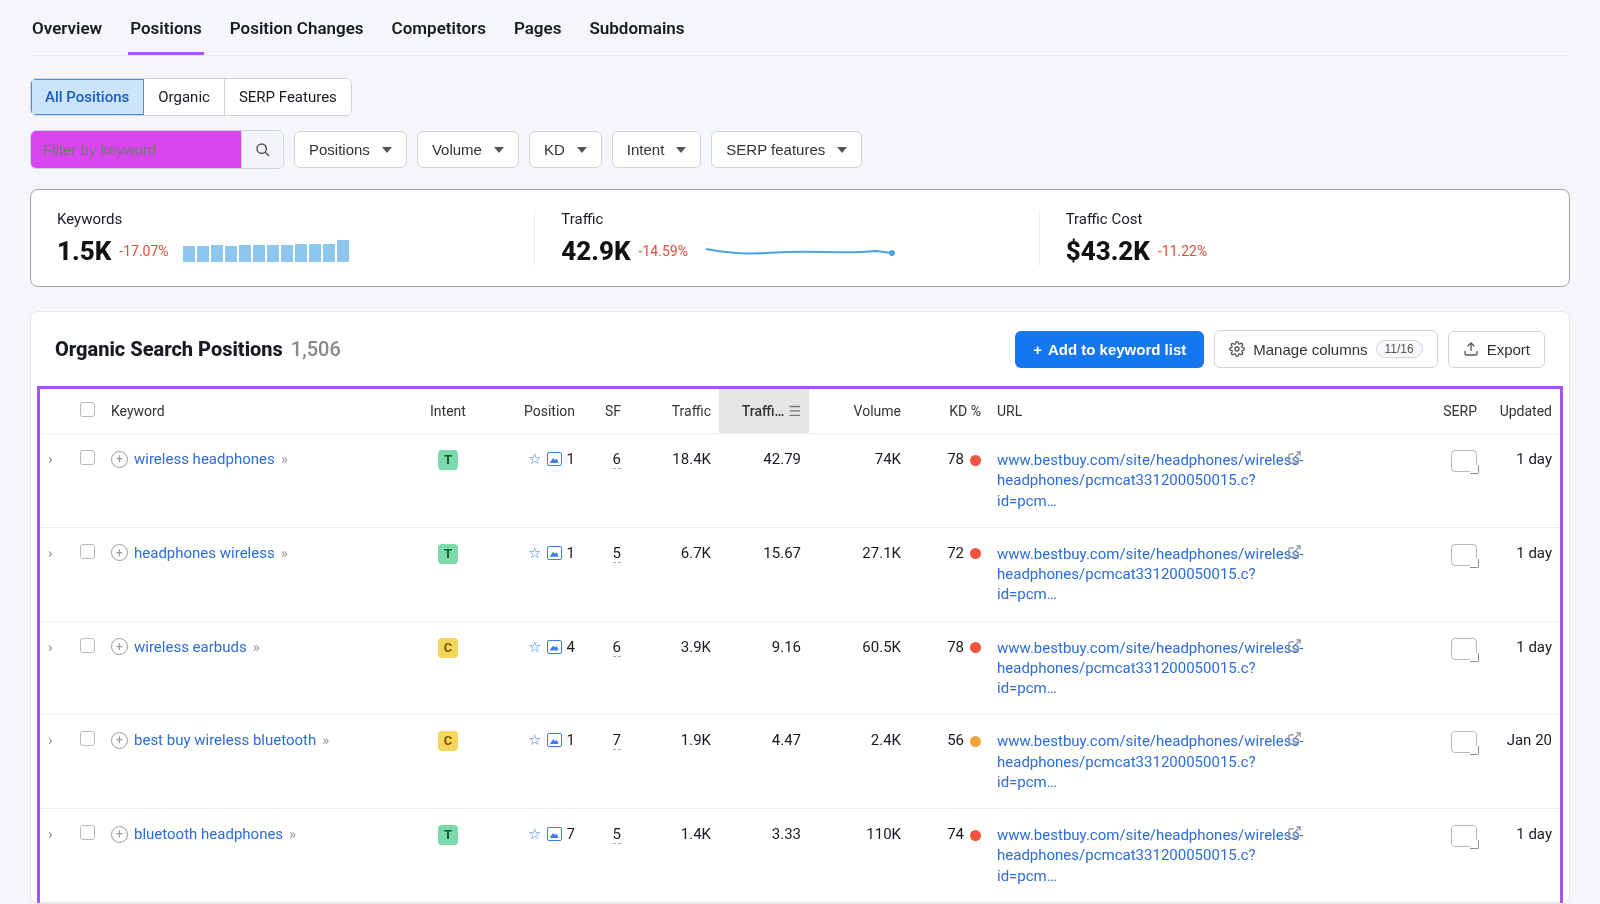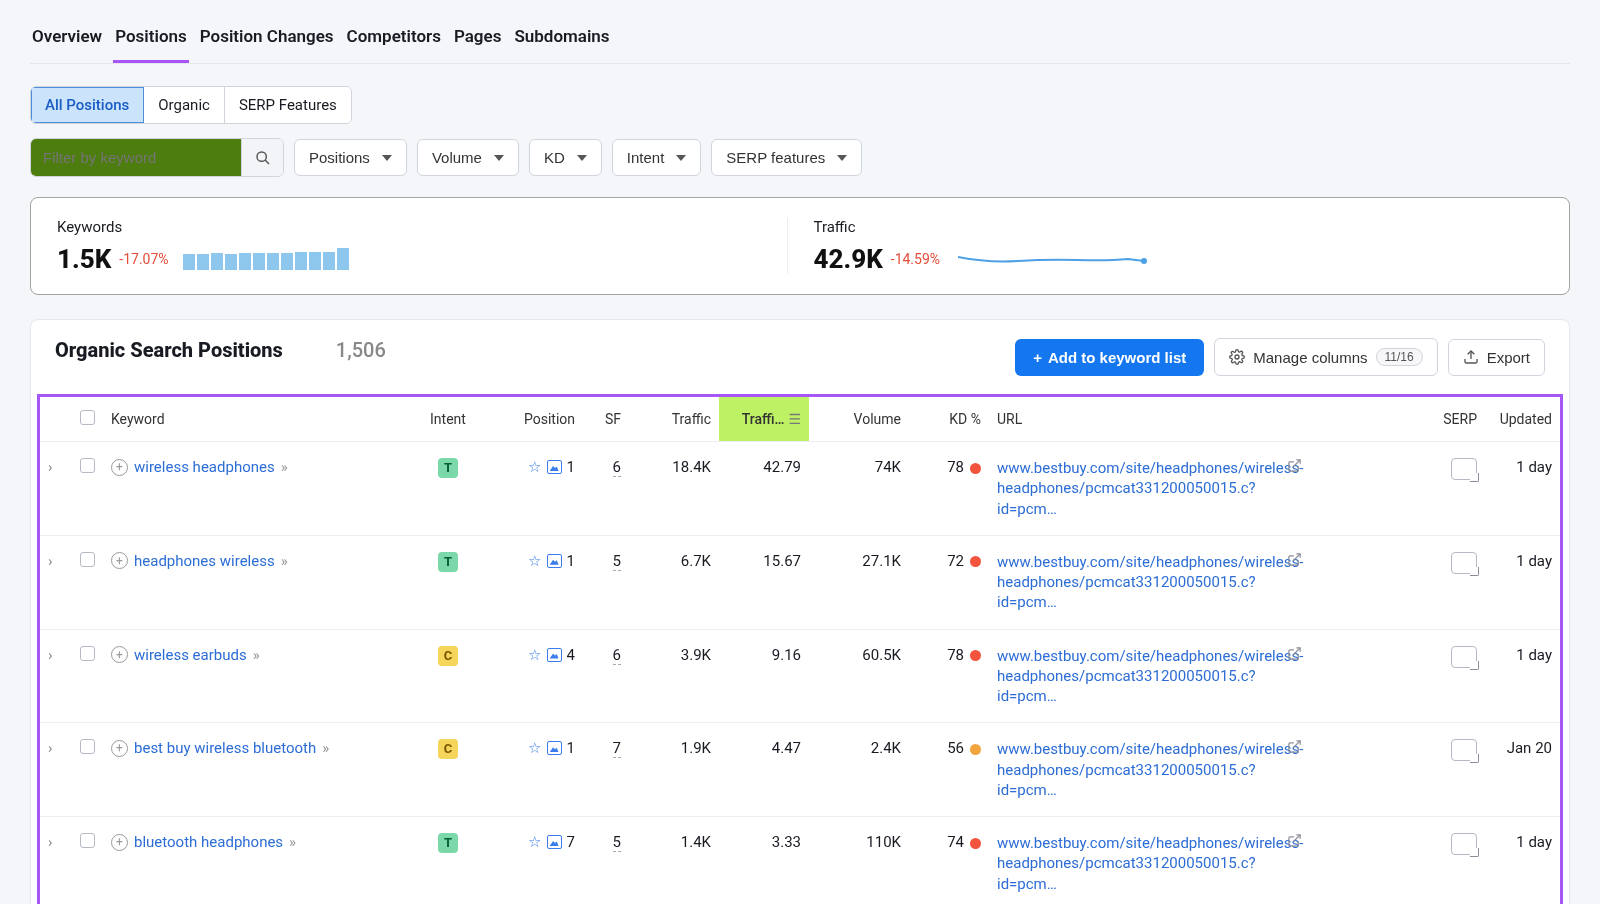--- a/index.html
+++ b/index.html
@@ -1,66 +1,66 @@
 <!DOCTYPE html>
 <html><head>
 <meta charset="utf-8">
 <style>
 * { box-sizing: border-box; margin: 0; padding: 0; }
 body { font-family: -apple-system, BlinkMacSystemFont, "Segoe UI", Roboto, Helvetica, Arial, sans-serif; background: #f5f6fa; color: #191b23; font-size: 14px; }
 .page { width: 1600px; height: 904px; overflow: hidden; background: #f5f6fa; padding: 0 30px; }
 
 
-.nav-tabs { display: flex; gap: 9px; border-bottom: 1px solid #e4e7ee; padding-top: 16px; }
+.nav-tabs { display: flex; gap: 24px; border-bottom: 1px solid #e4e7ee; padding-top: 8px; }
 .nav-tab { font-size: 17px; font-weight: 600; padding: 10px 2px 14px; cursor: pointer; color: #191b23; }
 .nav-tab.active { color: #191b23; border-bottom: 3px solid #a855f7; }
 
 
 .toggle-row { display: flex; margin-top: 22px; gap: 0; }
 .toggle-group { display: flex; border: 1px solid #d0d4dd; border-radius: 6px; overflow: hidden; background: #fff; }
 .toggle-btn { padding: 9px 14px; font-size: 15px; border-right: 1px solid #d0d4dd; cursor: pointer; background: #fff; }
 .toggle-btn:last-child { border-right: none; }
 .toggle-btn.active { background: #cbe3fb; color: #1a5dc4; font-weight: 500; outline: 1px solid #4f8edb; outline-offset: -1px; }
 
 
 .filter-row { display: flex; gap: 10px; margin-top: 14px; align-items: center; }
 .search-wrap { display: flex; border: 1px solid #d0d4dd; border-radius: 6px; overflow: hidden; background: #fff; }
-.search-input { border: none; padding: 10px 12px; width: 210px; font-size: 15px; outline: none; background: #4d7c0f; }
+.search-input { border: none; padding: 10px 12px; width: 210px; font-size: 15px; outline: none; background: #d946ef; }
 .search-btn { width: 42px; background: #f3f4f7; border: none; border-left: 1px solid #d0d4dd; cursor: pointer; display: flex; align-items: center; justify-content: center; }
 .filter-btn { border: 1px solid #d0d4dd; border-radius: 6px; padding: 9px 14px; font-size: 15px; background: #fff; cursor: pointer; display: flex; align-items: center; gap: 8px; color: #333; }
 .chev-down::after { content: ""; display: inline-block; width: 0; height: 0; border-left: 5px solid transparent; border-right: 5px solid transparent; border-top: 6px solid #555; margin-left: 4px; }
 
 
 .metrics-card { background: #fff; border: 1px solid #a3a3a3; border-radius: 8px; margin-top: 20px; padding: 20px 26px; display: flex; }
 .metric { flex: 1; position: relative; padding-right: 20px; }
 .metric + .metric { border-left: 1px solid #eceef3; padding-left: 26px; }
 .metric-label { font-size: 15px; color: #191b23; margin-bottom: 8px; }
 .metric-row { display: flex; align-items: center; gap: 8px; }
 .metric-value { font-size: 26px; font-weight: 800; color: #111; }
 .metric-delta { font-size: 14px; color: #e34d3a; }
 .spark-bars { display: flex; gap: 2px; align-items: flex-end; margin-left: 6px; }
 .spark-bars span { width: 12px; background: #8ec7ed; }
 .spark-line { width: 190px; height: 24px; margin-left: 10px; }
 
 
 .table-card { background: #fff; border: 1px solid #e4e7ee; border-radius: 8px; margin-top: 24px; }
-.table-head { display: flex; padding: 18px 24px; gap: 45px; }
+.table-head { display: flex; align-items: center; padding: 18px 24px; }
 .table-title { font-size: 20px; font-weight: 800; margin-right: 8px; }
 .table-count { font-size: 20px; color: #888; font-weight: 500; }
 .table-actions { margin-left: auto; display: flex; gap: 10px; align-items: center; }
 .btn-primary { background: #1477f0; color: #fff; border: none; border-radius: 6px; padding: 10px 18px; font-size: 15px; font-weight: 600; cursor: pointer; display: flex; align-items: center; gap: 6px; }
 .btn-secondary { background: #fff; border: 1px solid #d0d4dd; border-radius: 6px; padding: 9px 14px; font-size: 15px; cursor: pointer; display: flex; align-items: center; gap: 8px; color: #333; }
 .pill { border: 1px solid #d0d4dd; border-radius: 11px; padding: 1px 8px; font-size: 12px; color: #555; background: #f7f7f9; }
 
 
 .tbl-wrap { border: 3px solid #a855f7; border-bottom: none; border-radius: 0; margin: 0 6px; }
 table { width: 100%; border-collapse: collapse; }
 thead th { font-size: 14px; font-weight: 400; color: #333; text-align: left; padding: 13px 8px; border-bottom: 1px solid #eceef3; white-space: nowrap; }
 thead th.right { text-align: right; }
-th.sorted { background: #bef264; font-weight: 500; }
+th.sorted { background: #e5e5e5; font-weight: 500; }
 tbody td { padding: 16px 8px; vertical-align: top; border-bottom: 1px solid #eceef3; font-size: 15px; }
 tbody td.right { text-align: right; }
 .chk { width: 15px; height: 15px; border: 1.5px solid #b5b9c4; border-radius: 3px; display: inline-block; }
 .expand { color: #888; cursor: pointer; }
 .expand::before { content: "›"; }
 .plus-circle { width: 17px; height: 17px; border: 1.5px solid #999; border-radius: 50%; display: inline-flex; align-items: center; justify-content: center; font-size: 12px; color: #999; margin-right: 6px; }
 .kw-cell { display: flex; align-items: center; }
 .kw-link { color: #2c6dd6; text-decoration: none; }
 .chevs { color: #999; margin-left: 6px; }
 .badge-t { background: #7bd9a9; color: #065c36; }
@@ -156,20 +156,27 @@
     <div class="metric-label">Traffic</div>
     <div class="metric-row">
       <span class="metric-value">42.9K</span>
       <span class="metric-delta">-14.59%</span>
       <svg class="spark-line" viewBox="0 0 190 24">
         <path d="M0,10 Q30,16 60,14 T120,13 T170,12 L186,14" fill="none" stroke="#4da0e4" stroke-width="2"></path>
         <circle cx="186" cy="14" r="3" fill="#4da0e4"></circle>
       </svg>
     </div>
   </div>
+  <div class="metric">
+    <div class="metric-label">Traffic Cost</div>
+    <div class="metric-row">
+      <span class="metric-value">$43.2K</span>
+      <span class="metric-delta">-11.22%</span>
+    </div>
+  </div>
 </div>
 
 <div class="table-card">
   <div class="table-head">
     <span class="table-title">Organic Search Positions</span>
     <span class="table-count">1,506</span>
     <div class="table-actions">
       <button class="btn-primary">
         <span>+</span>
         <span>Add to keyword list</span>

